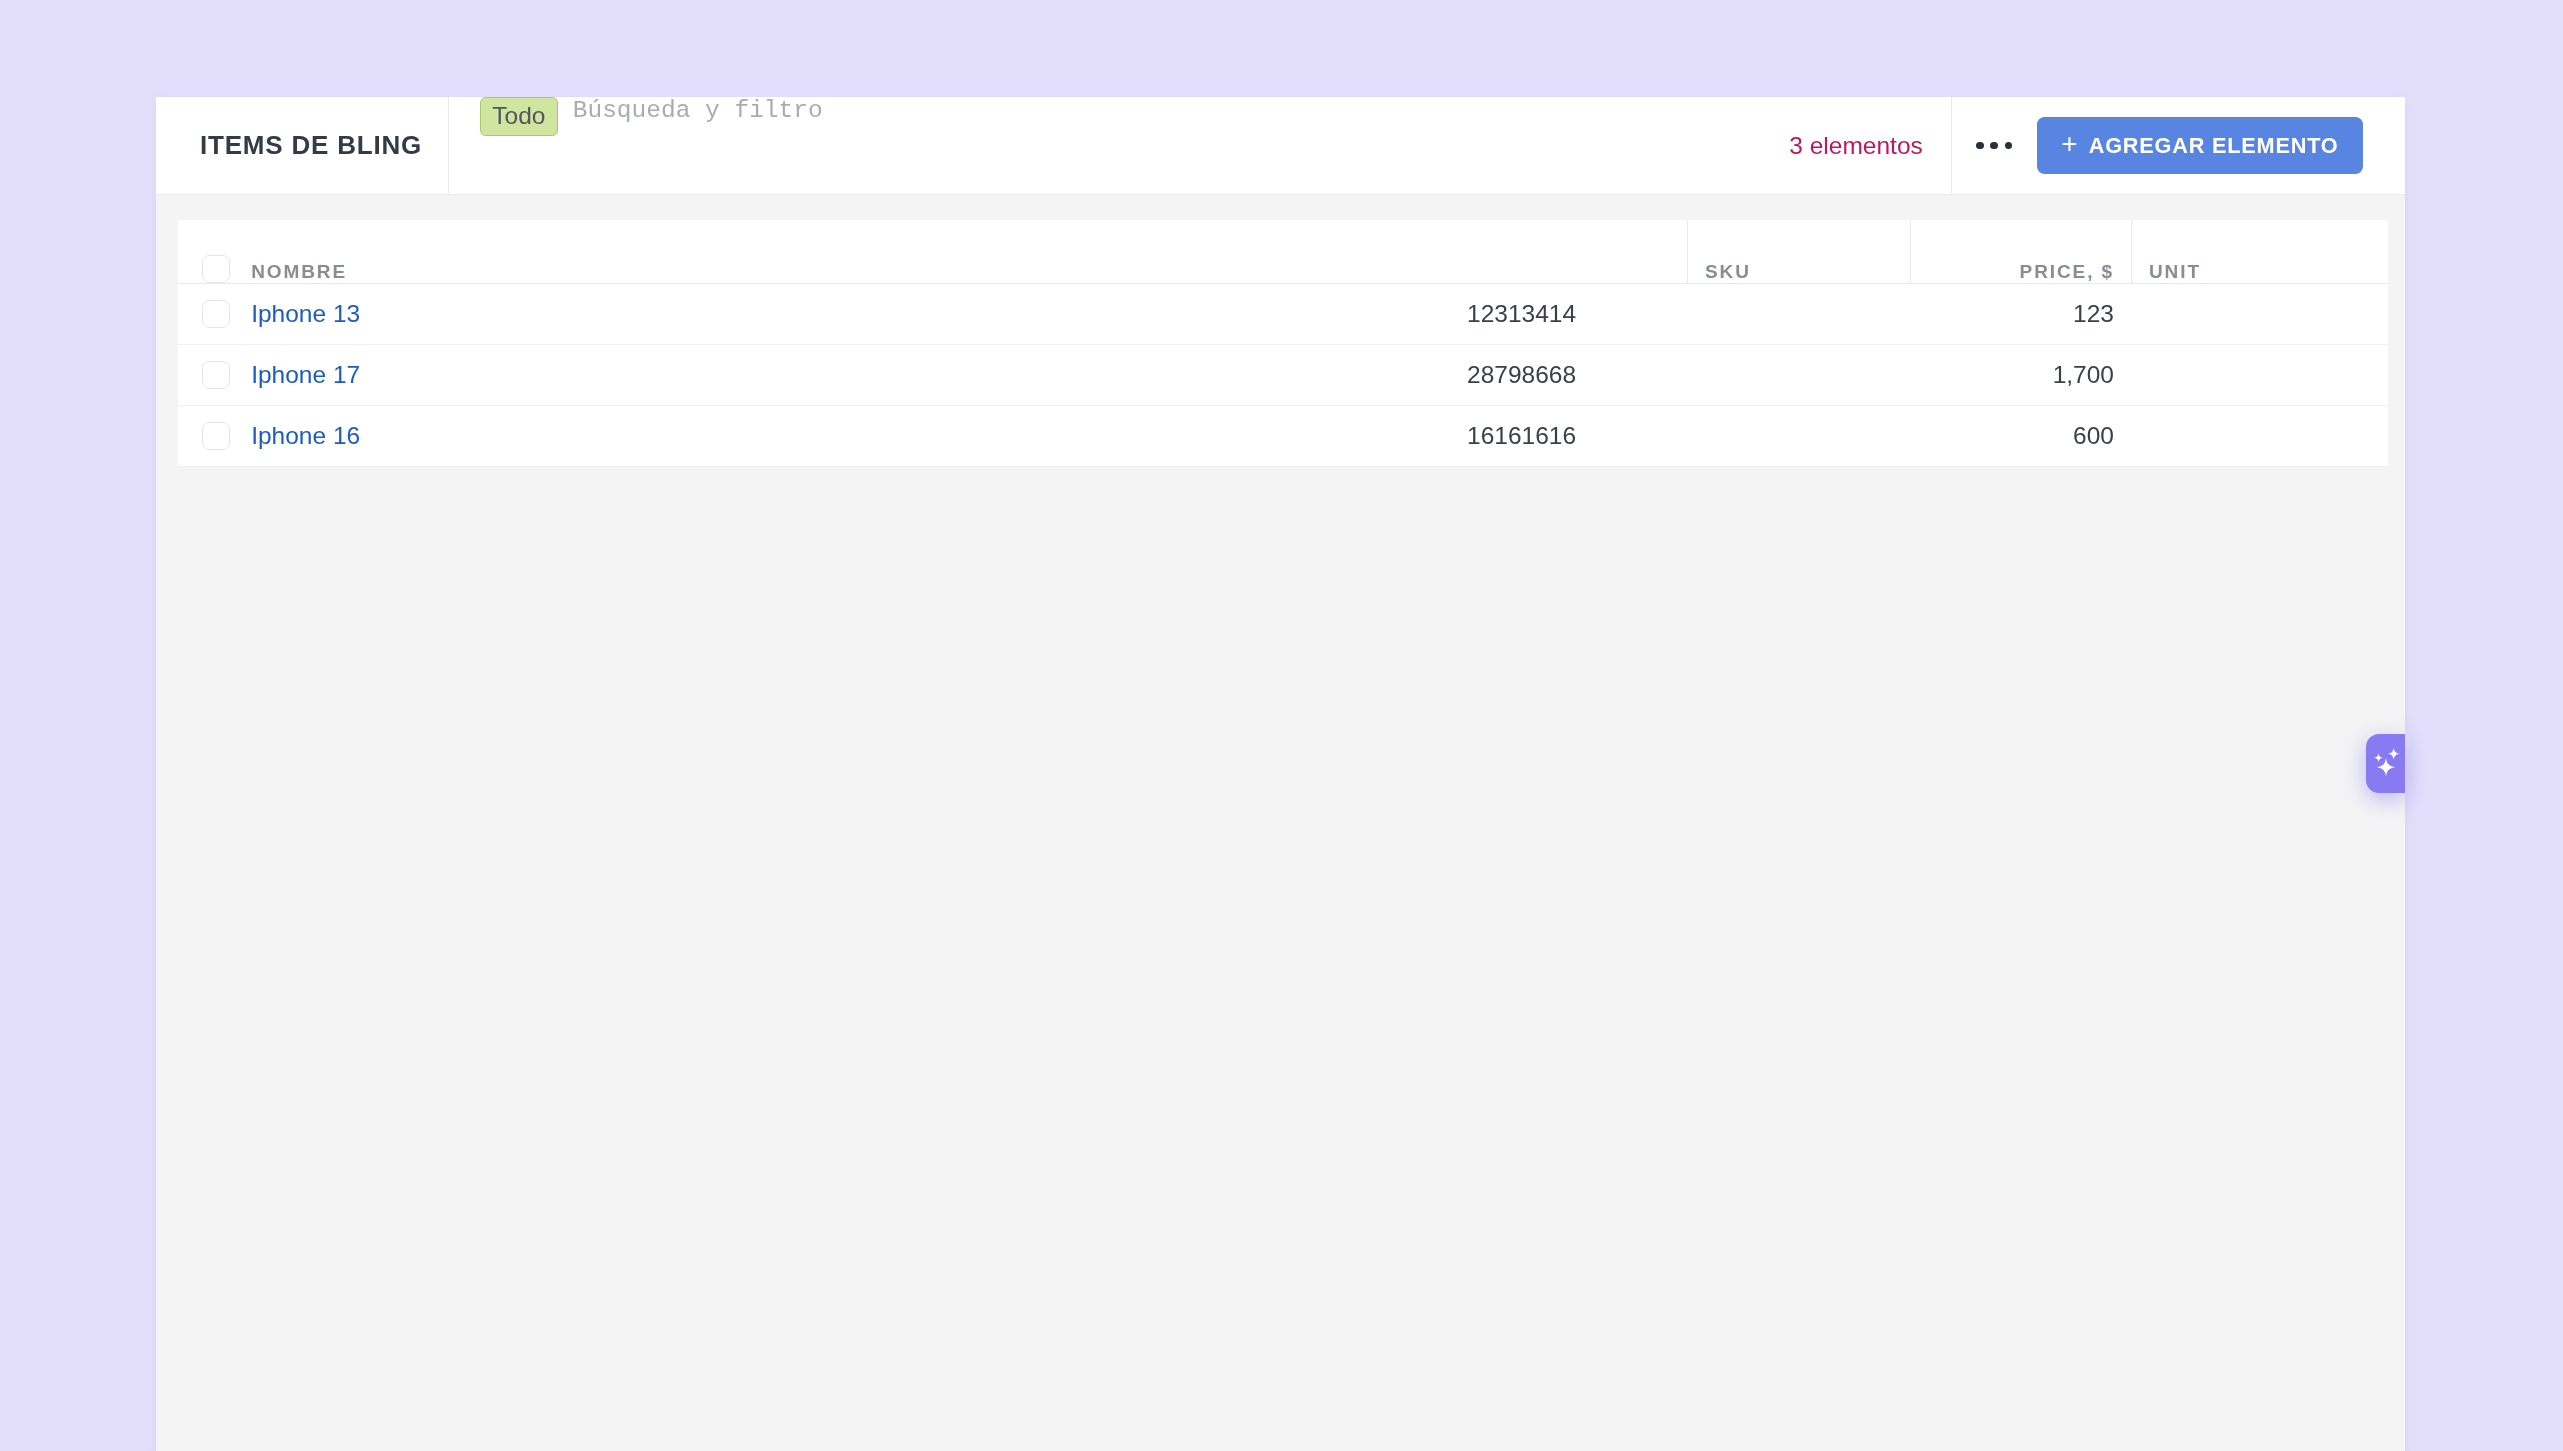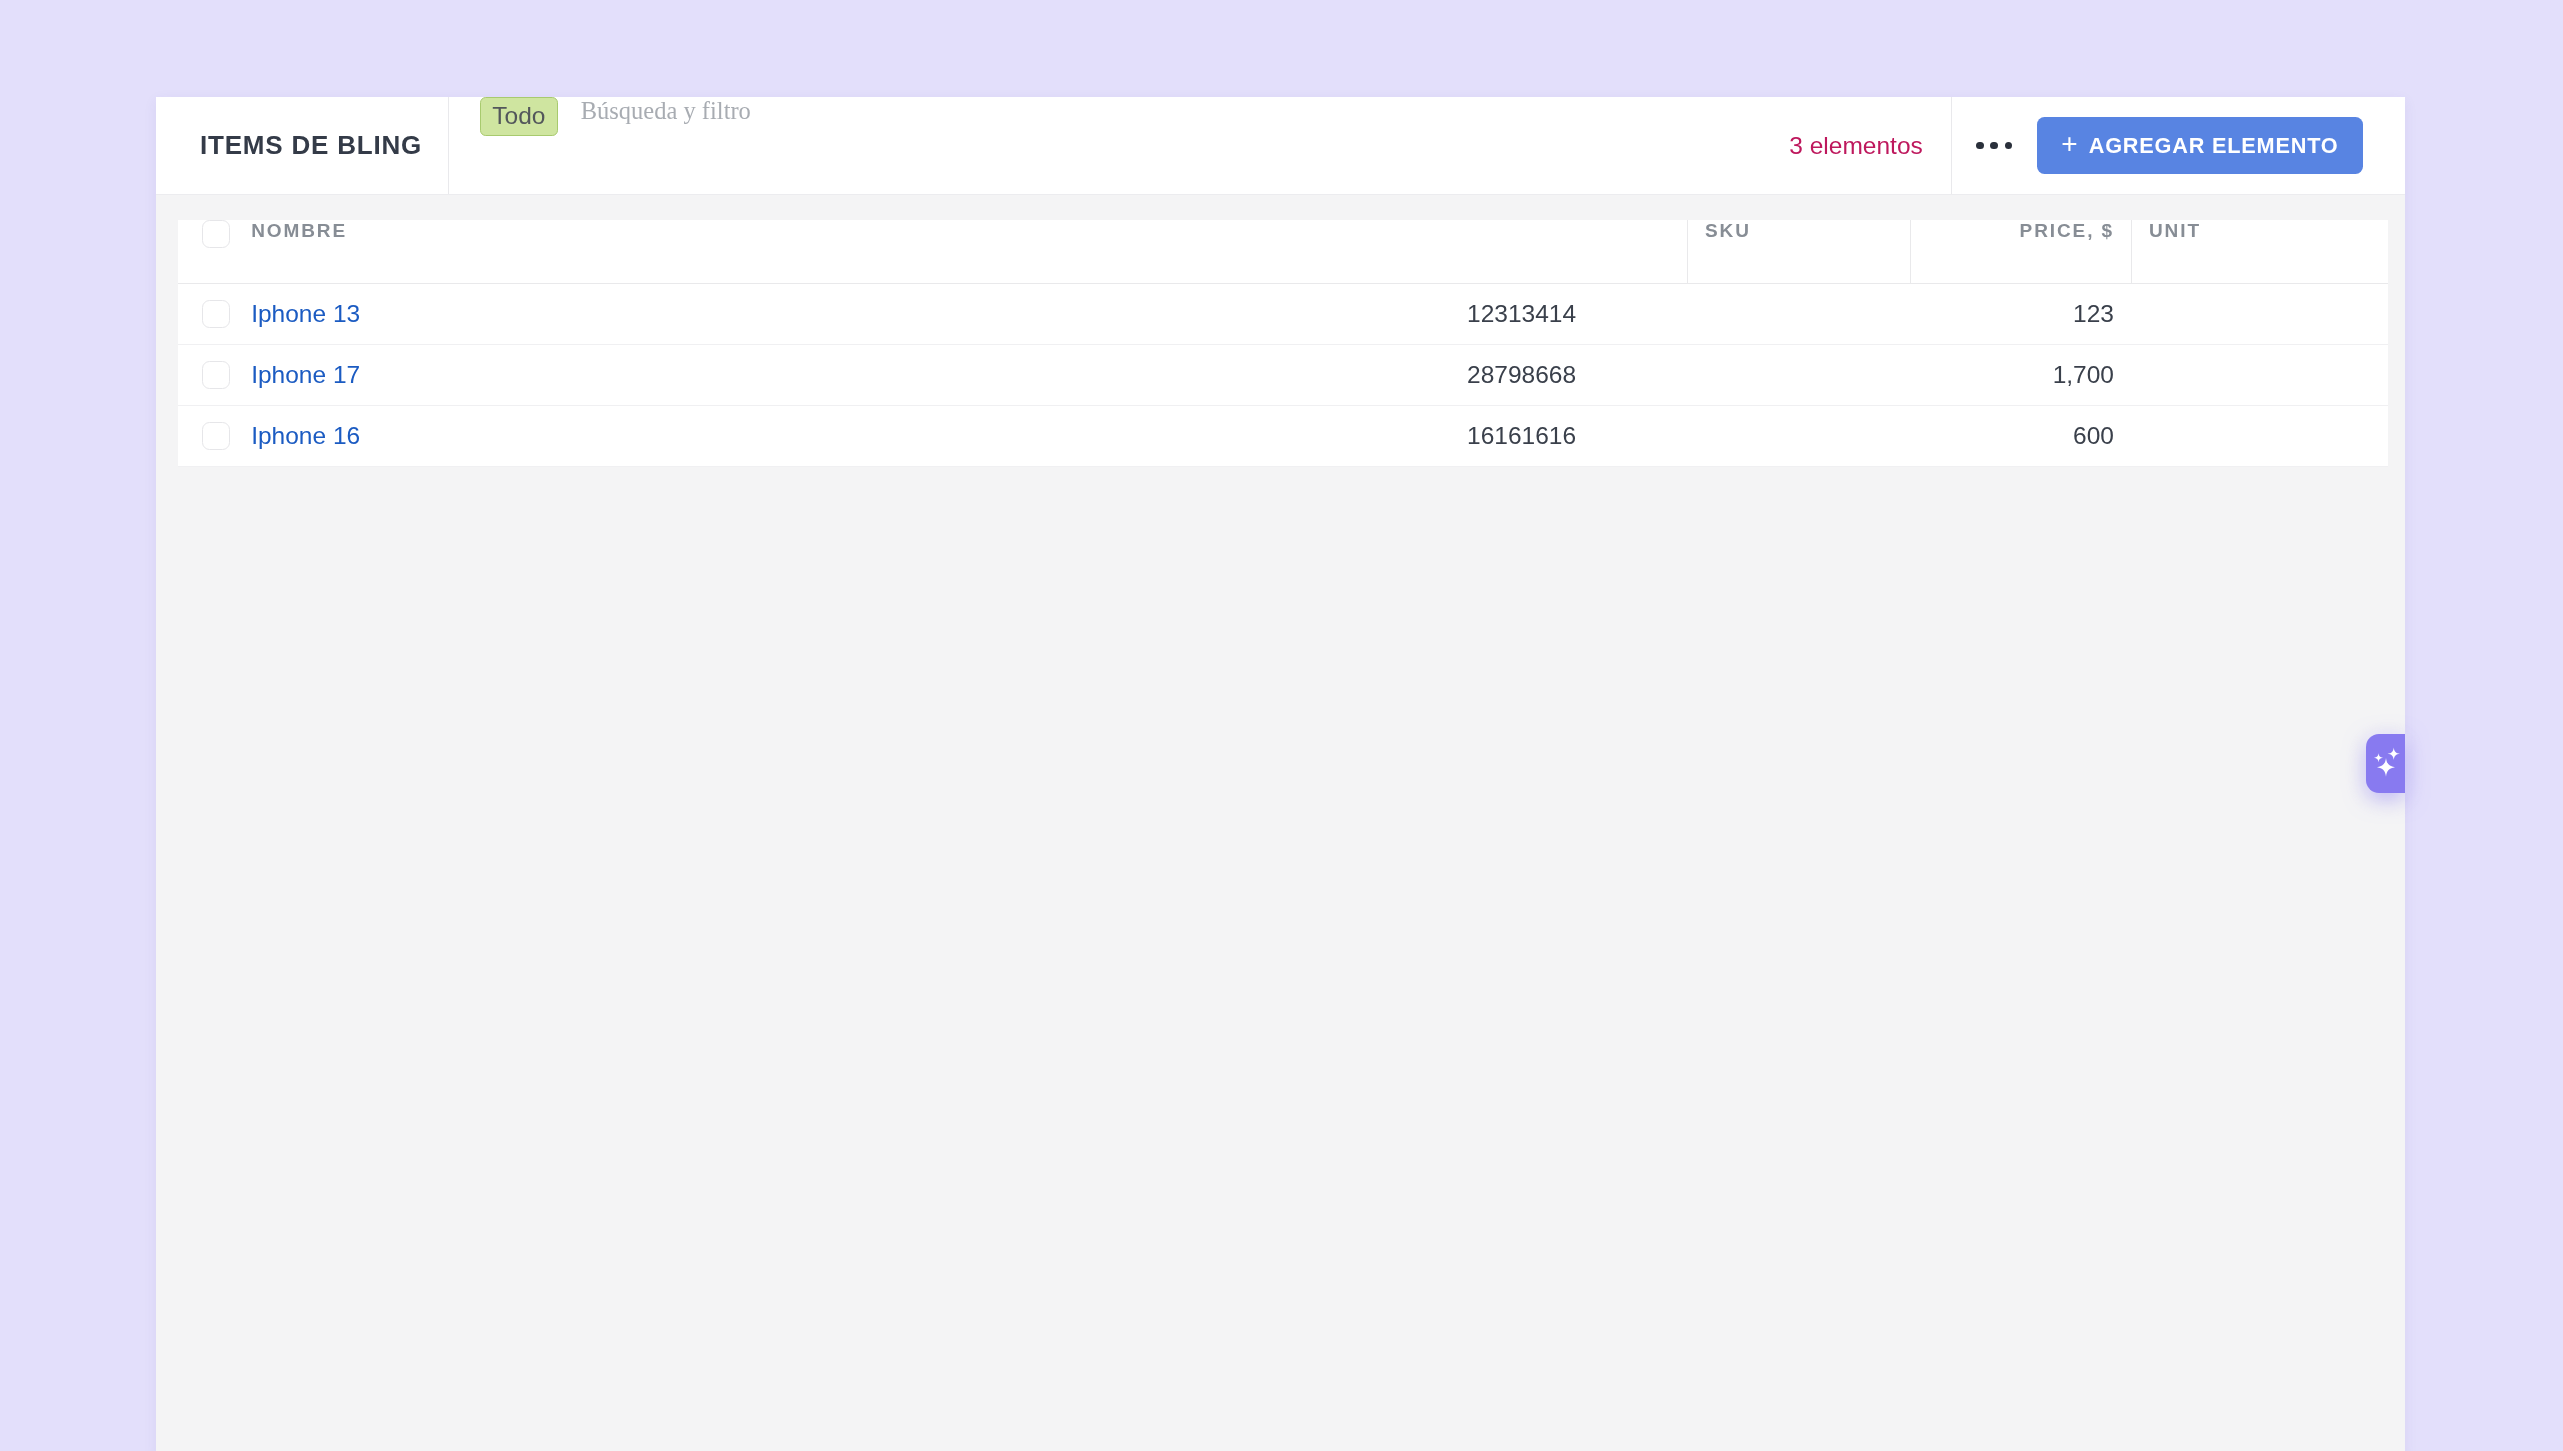--- a/index.html
+++ b/index.html
@@ -39,21 +39,21 @@
     flex:1; display:flex; align-items:flex-start;
     padding-left:31px; gap:15px; min-width:0;
   }
   .filter-badge {
     background:#CFE5A0; border:0.9px solid #A8CA6E; border-radius:5.7px;
     padding:3.8px 11.3px 5.7px; font-size:24.5px; color:#53575B;
     cursor:pointer; white-space:nowrap;
   }
   .search-input {
     flex:1; min-width:0; border:none; outline:none; background:transparent;
-    font-size:24.5px; color:#4A4F57; font-family:Liberation Serif, serif;margin-left:8px;
+    font-size:24.5px; color:#4A4F57; font-family:Liberation Mono, monospace;
   }
   .search-input::placeholder { color:#A8ACB2; opacity:1; }
   .count-text {
     display:flex; align-items:center; padding-right:28px;
     color:#be185d; font-size:24.5px; white-space:nowrap;
   }
   .header-divider { width:0.9px; background:#E9E9EC; flex:none; }
   .more-btn {
     width:85px; flex:none; background:none; border:none; cursor:pointer;
     display:flex; align-items:center; justify-content:center; gap:6.6px;
@@ -72,21 +72,21 @@
   
   .table-block {
     position:absolute; left:21.7px; right:17px; top:123px;
     background:#FFFFFF;
   }
   .t-header {
     display:flex; height:64px;
     border-bottom:0.9px solid #E9E9EB;
   }
   .t-header .cell {
-    display:flex; align-items:flex-start;
+    display:flex; align-items:flex-end;
     height:100%; padding:0 17px;
     border-left:0.9px solid #E9E9EB;
     color:#878D95; font-size:19px; font-weight:bold; letter-spacing:1.9px;
     cursor:pointer; white-space:nowrap;
   }
   .t-row {
     display:flex; height:61px;
     border-bottom:0.9px solid #F0F0F2;
     background:#FFFFFF; cursor:pointer;text-align:right;
   }

